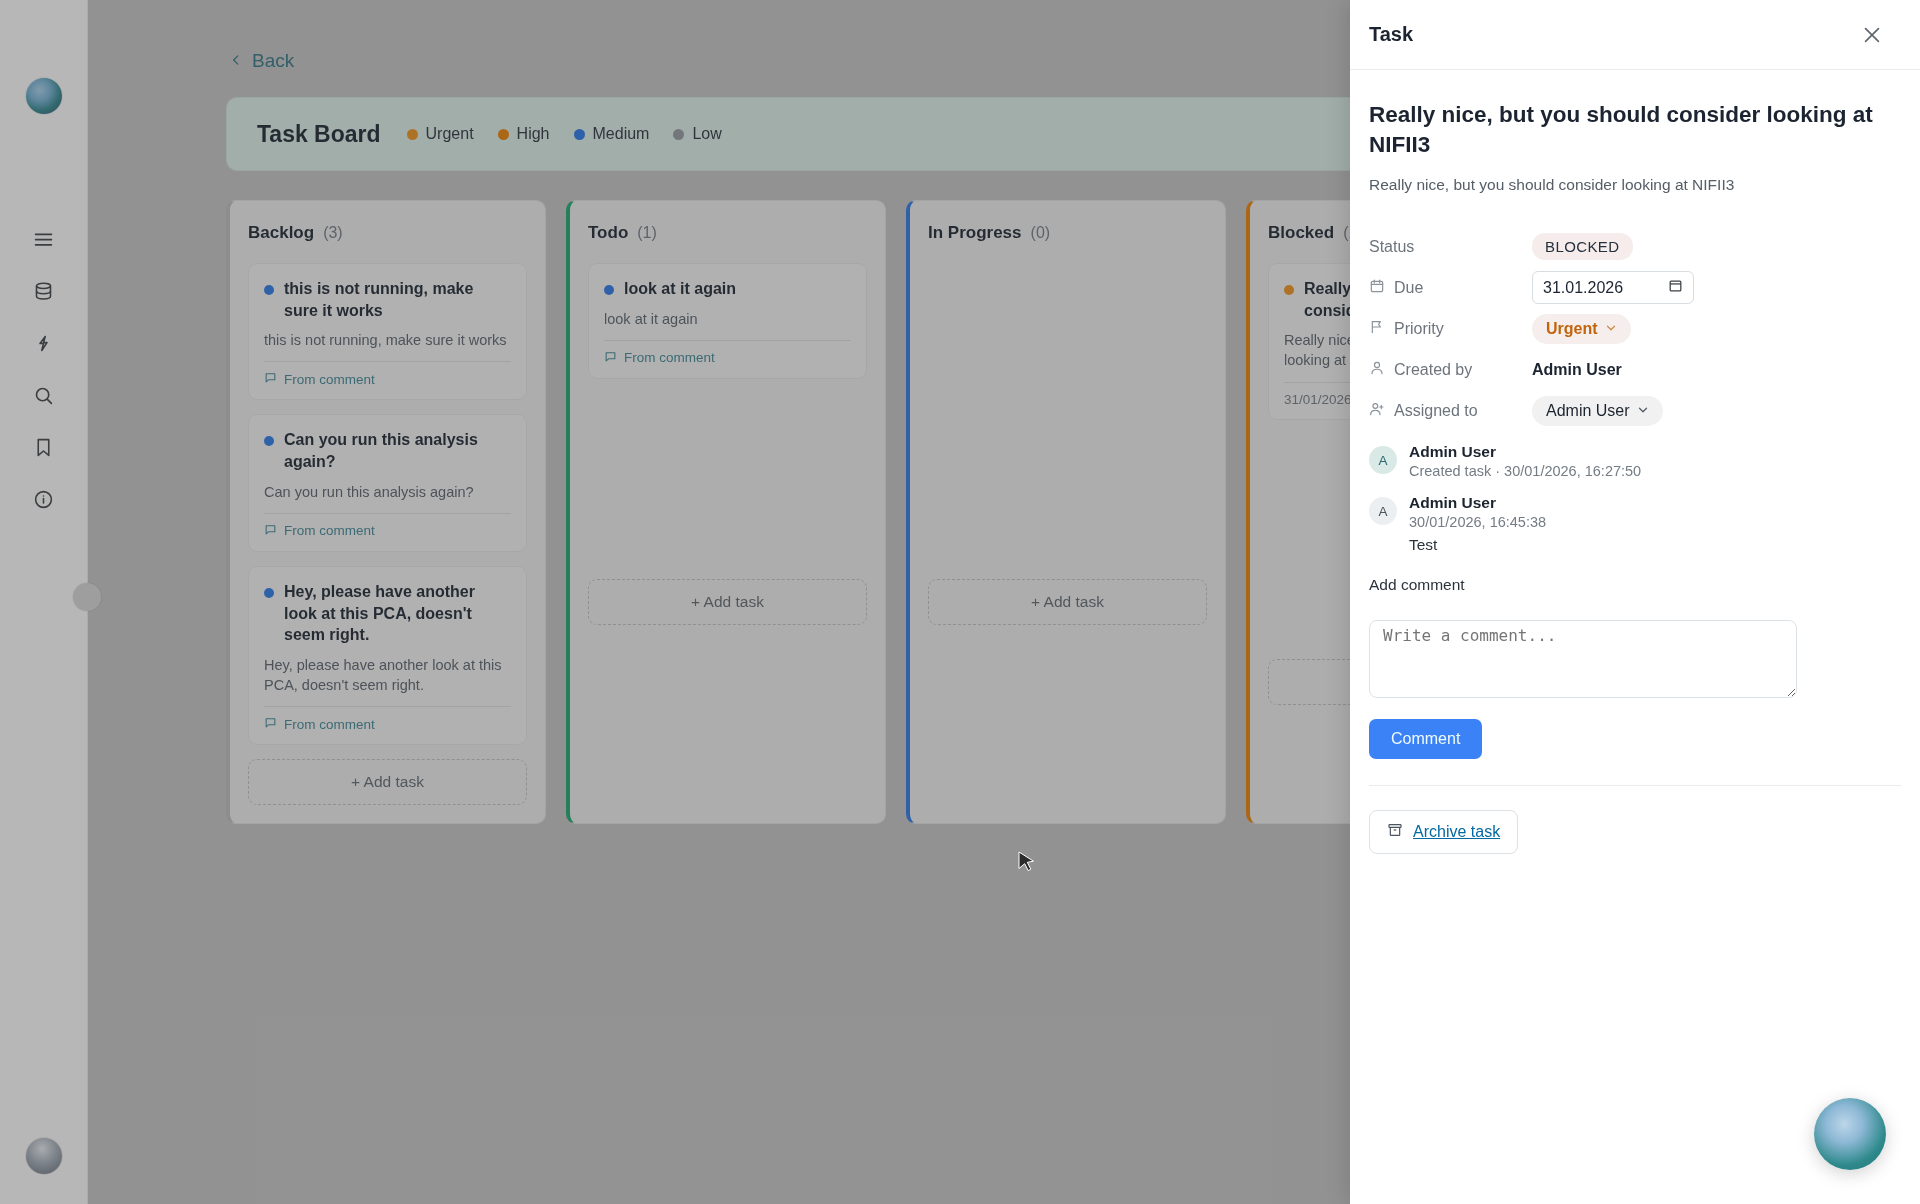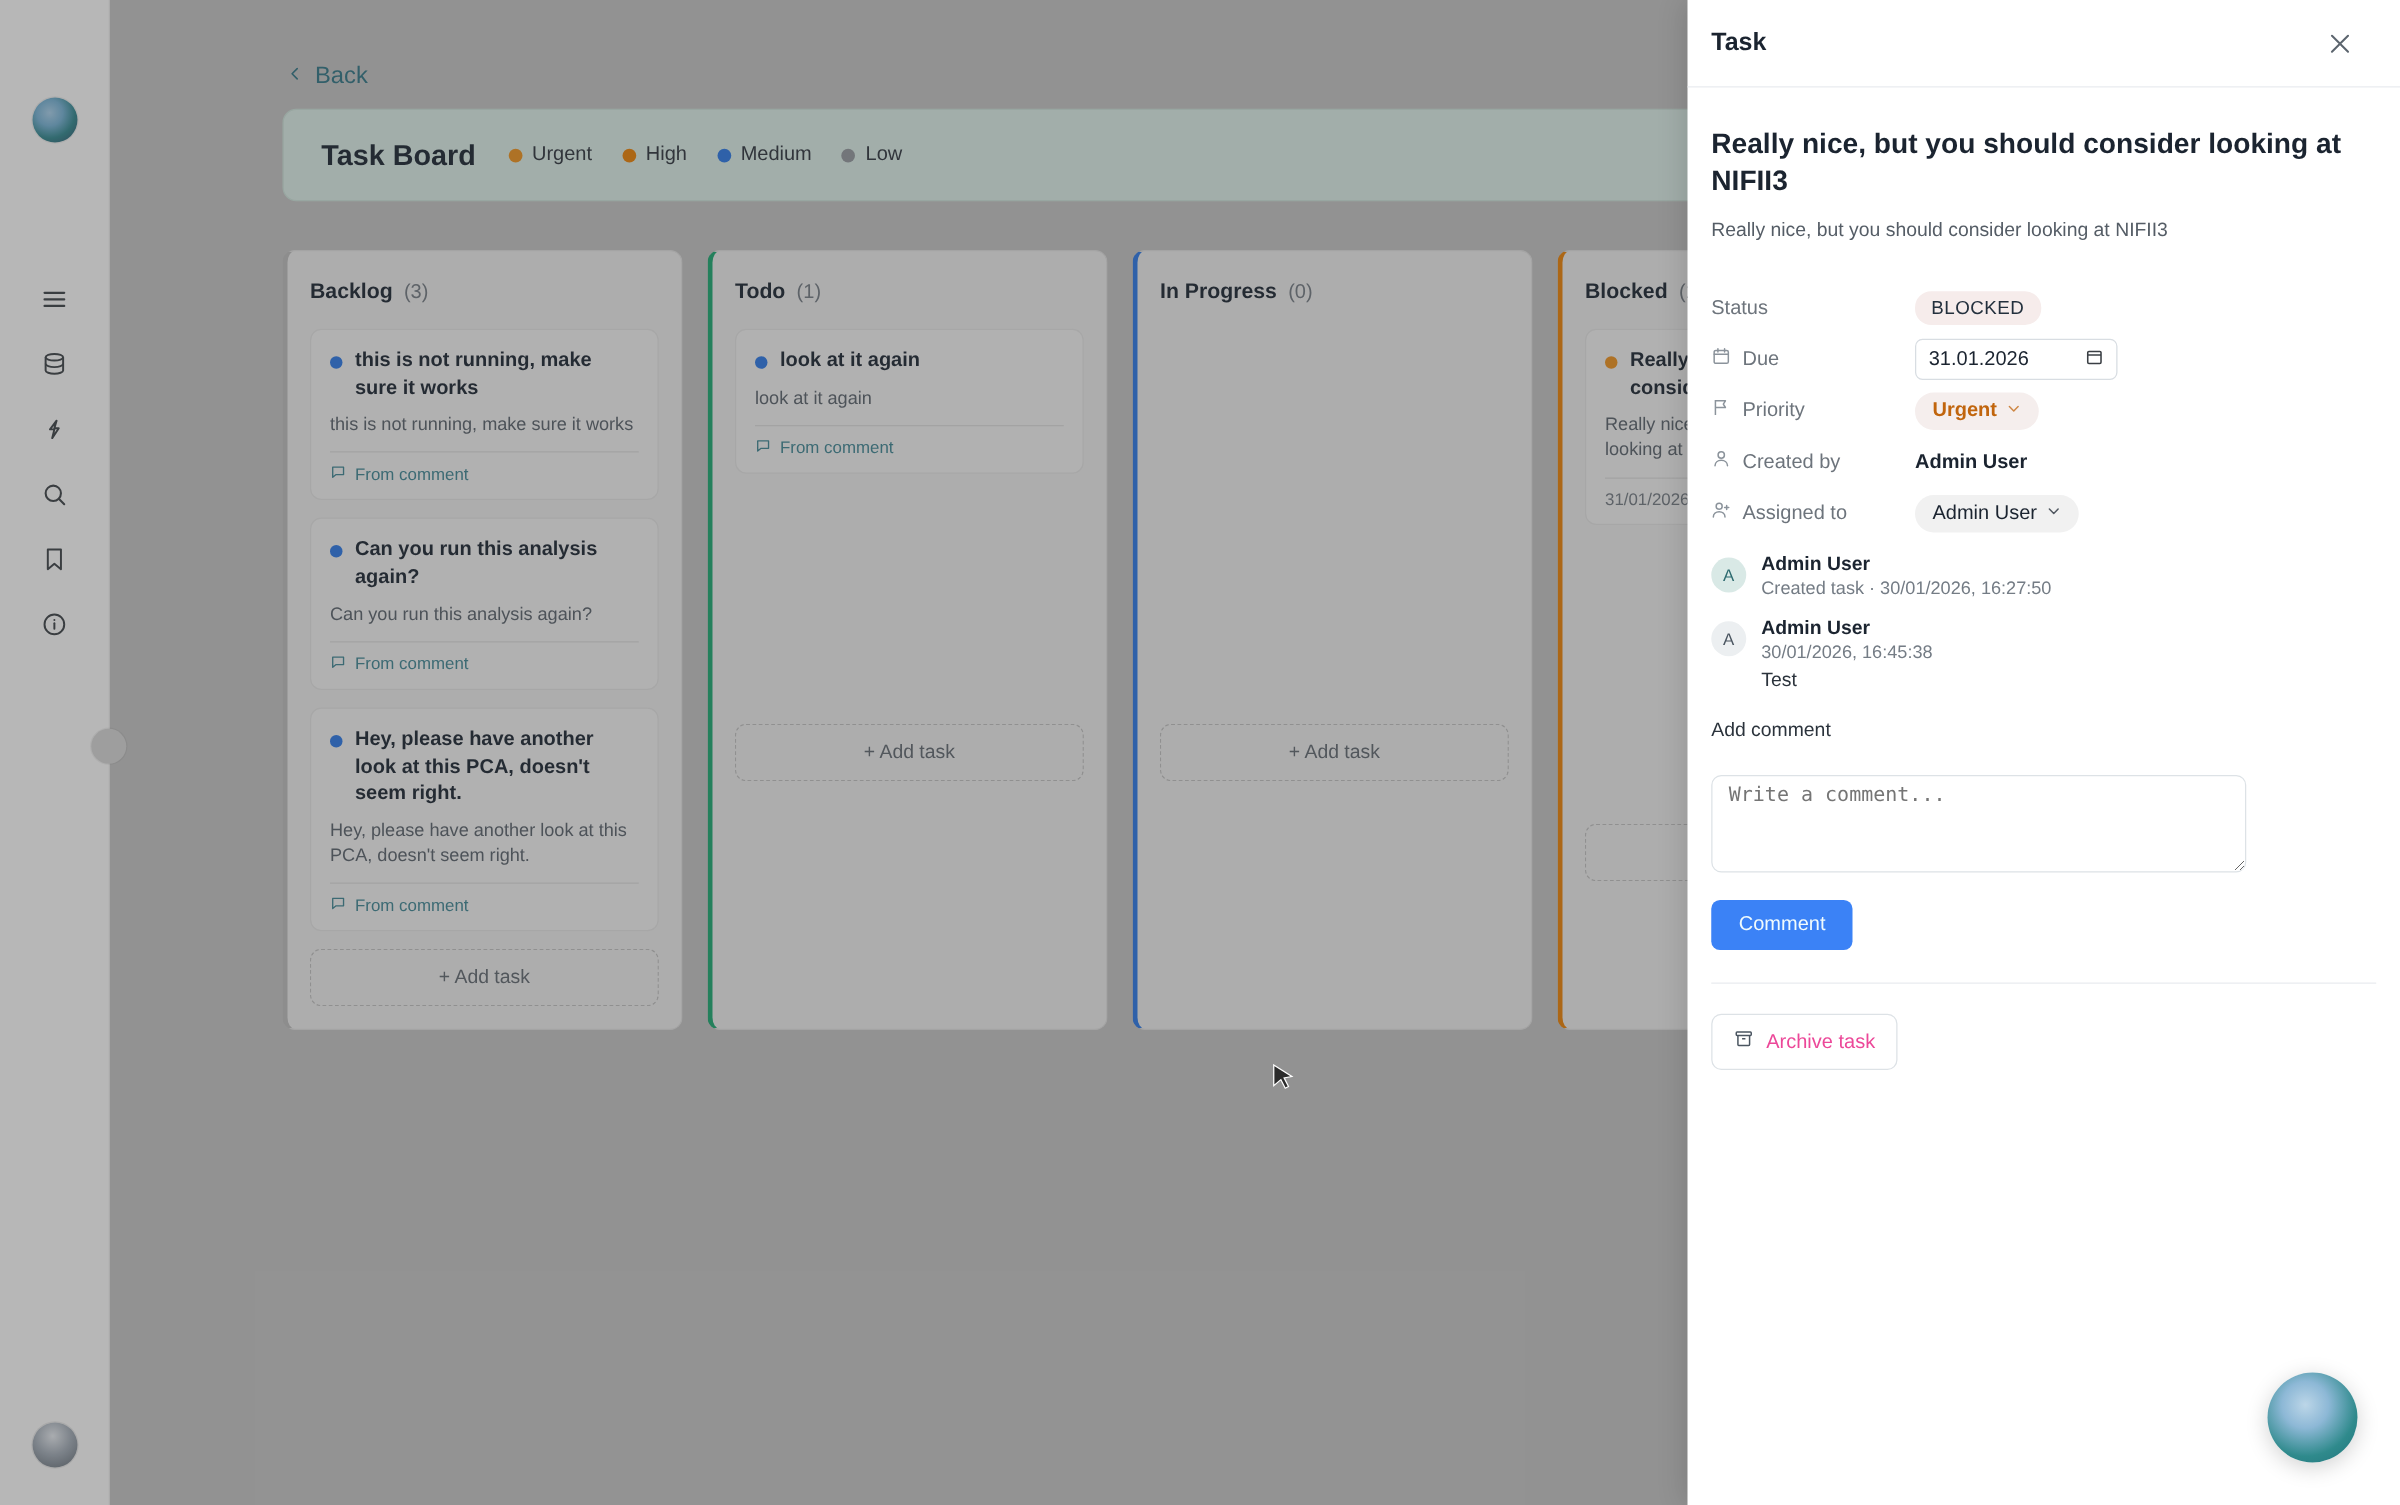--- a/index.html
+++ b/index.html
@@ -62,21 +62,21 @@
     z-index: 5;
   }
   .back-link {
     position: absolute; left: 141px; top: 50px;
     display: flex; align-items: center; gap: 9px;
     color: #2f6f7e; font-size: 19px; cursor: pointer;
   }
   .back-link svg { width: 14px; height: 14px; }
 
   .board-header {
-    position: absolute; left: 138px; top: 87px;
+    position: absolute; left: 138px; top: 97px;
     width: 1580px; height: 74px;
     background: #cfe0da;
     border: 1px solid #c0d5cd;
     border-radius: 11px;
     display: flex; align-items: center;
     padding: 0 30px;
   }
   .board-title { font-size: 23px; font-weight: bold; color: #1b2430; margin-right: 26px; }
   .legend { display: flex; align-items: center; gap: 24px; }
   .legend-item { display: flex; align-items: center; gap: 8px; font-size: 16px; color: #2d333c; }
@@ -200,22 +200,23 @@
   .comment-btn {
     margin-top: 17px; background: #3b82f6; color: #f0fbfd;
     border: none; border-radius: 7px; padding: 11px 22px;
     font-size: 16px; cursor: pointer;
     font-family: "Liberation Sans", sans-serif;
   }
   .panel-divider { margin-top: 26px; height: 1px; background: #e9ecef; width: 532px; }
   .archive-btn {
     margin-top: 24px; display: inline-flex; align-items: center; gap: 10px;
     border: 1px solid #dde2e6; border-radius: 8px; background: #fff;
-    padding: 11px 17px; font-size: 16px; color: #ec4899; cursor: pointer;
+    padding: 11px 17px; font-size: 16px; color: #0369a1; cursor: pointer;
     font-family: "Liberation Sans", sans-serif;
+    text-decoration: underline;
   }
   .archive-btn svg { width: 16px; height: 16px; color: #4a5560; }
 
   
   .chat-bubble {
     position: absolute; right: 34px; bottom: 34px;
     width: 72px; height: 72px; border-radius: 50%;
     background: radial-gradient(circle at 42% 36%, #bcd6e8 0%, #8db8d6 30%, #2f8a8c 66%, #20707a 100%);
     box-shadow: 0 4px 18px rgba(0,0,0,.18);
     z-index: 70; cursor: pointer;

